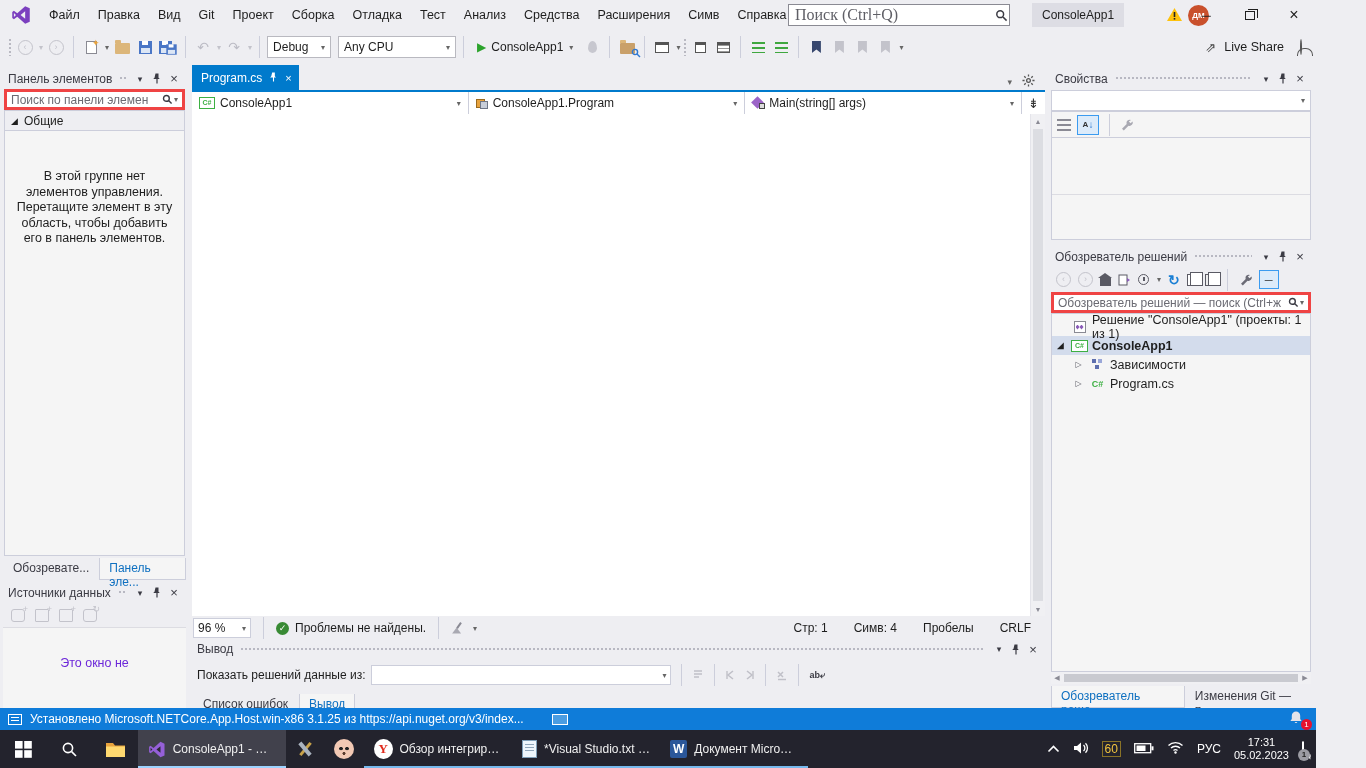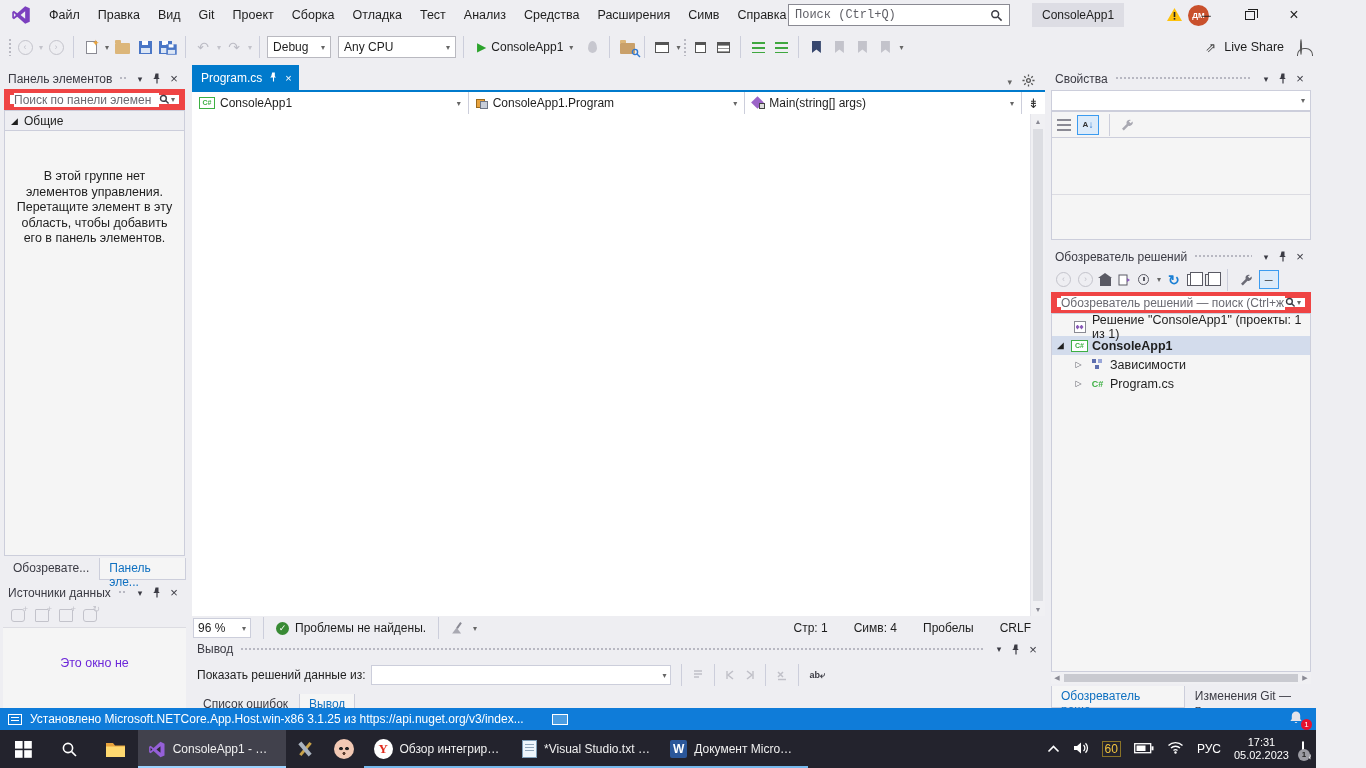--- a/index.html
+++ b/index.html
@@ -6,21 +6,21 @@
   html,body { width:1366px; height:768px; overflow:hidden; }
   body { font-family:"Liberation Sans", sans-serif; font-size:12px; color:#1e1e1e; background:#eeeef2; }
   .screen { position:relative; width:1316px; height:768px; background:#eeeef2; overflow:hidden; }
 
   
   .titlebar { height:30px; display:flex; align-items:center; background:#eeeef2; position:relative; }
   .vs-logo { width:26px; height:22px; margin:0 6px 0 8px; display:flex; align-items:center; justify-content:center; }
   .menubar { display:flex; height:30px; }
   .menu-item { padding:0 9px; line-height:30px; font-size:12.5px; color:#1e1e1e; cursor:default; }
   .tb-search { position:absolute; left:788px; top:4px; width:222px; height:22px; background:#fff; border:1px solid #8a8a93; display:flex; align-items:center; padding:0 6px; }
-  .tb-search input { border:none; outline:none; flex:1; font-size:12px; font-family:Liberation Mono, monospace; background:transparent; }
+  .tb-search input { border:none; outline:none; flex:1; font-size:16px; font-family:Liberation Serif, serif; background:transparent; }
   .tb-search input::placeholder { color:#5f5f66; opacity:1; }
   .app-badge { position:absolute; left:1032px; top:3px; height:24px; line-height:24px; padding:0 10px; background:#dddde4; font-size:12px; color:#1e1e1e; }
   .warn-ic { position:absolute; left:1166px; top:7px; }
   .avatar { position:absolute; left:1188px; top:5px; width:21px; height:21px; border-radius:50%; background:#c9502c; color:#fff; font-size:8px; font-weight:bold; display:flex; align-items:center; justify-content:center; }
   .win-controls { position:absolute; right:0; top:0; height:30px; display:flex; }
   .win-btn { width:44px; height:30px; display:flex; align-items:center; justify-content:center; color:#1e1e1e; font-size:13px; }
   .btn-restore span { width:10px; height:9px; border:1px solid #1e1e1e; display:block; position:relative; background:#eeeef2; }
   .btn-restore span:before { content:''; position:absolute; left:2px; top:-3px; width:9px; height:8px; border:1px solid #1e1e1e; border-bottom:none; border-left:none; }
 
   
@@ -61,21 +61,21 @@
   .center-col { flex:1; display:flex; flex-direction:column; padding:0 3px 0 4px; }
   .right-col { width:268px; display:flex; flex-direction:column; padding:4px 4px 0 2px; }
 
   
   .tw-header { height:21px; display:flex; align-items:center; padding:0 5px; gap:5px; color:#3b3b44; font-size:12px; flex-shrink:0; }
   .tw-tex { flex:1; height:5px; background-image:radial-gradient(#b8b8c2 0.9px, transparent 1px); background-size:4px 4px; margin:0 2px; }
   .tw-ic { font-size:9px; color:#3b3b44; width:14px; text-align:center; }
   .tw-close { font-size:13px; color:#3b3b44; width:14px; text-align:center; line-height:13px; }
   .pin-svg, .mag-svg { display:flex; }
 
-  .searchrow { height:21px; background:#fff; border:6px solid #ef4444; display:flex; align-items:center; padding:0 4px; margin:0 1px; flex-shrink:0; }
+  .searchrow { height:21px; background:#fff; border:3px solid #ef4444; display:flex; align-items:center; padding:0 4px; margin:0 1px; flex-shrink:0; }
   .searchrow input { flex:1; border:none; outline:none; font-size:12px; font-family:"Liberation Sans",sans-serif; min-width:0; }
   .searchrow input::placeholder { color:#6a6a72; opacity:1; }
 
   
   .toolbox { flex:1; display:flex; flex-direction:column; min-height:0; }
   .group-header { height:20px; display:flex; align-items:center; gap:6px; padding:0 6px; background:#eeeef2; border:1px solid #cccedb; border-bottom:none; margin:0 1px; font-size:12px; flex-shrink:0; }
   .exp-tri { color:#1e1e1e; font-size:9px; }
   .toolbox-body { flex:1; background:#f5f5f5; border:1px solid #cccedb; margin:0 1px; display:flex; justify-content:center; }
   .toolbox-empty { width:158px; margin-top:38px; text-align:center; font-size:12.5px; line-height:15.5px; color:#1e1e1e; }
   .left-tabs { height:24px; display:flex; padding:2px 0 0 1px; gap:1px; flex-shrink:0; }

